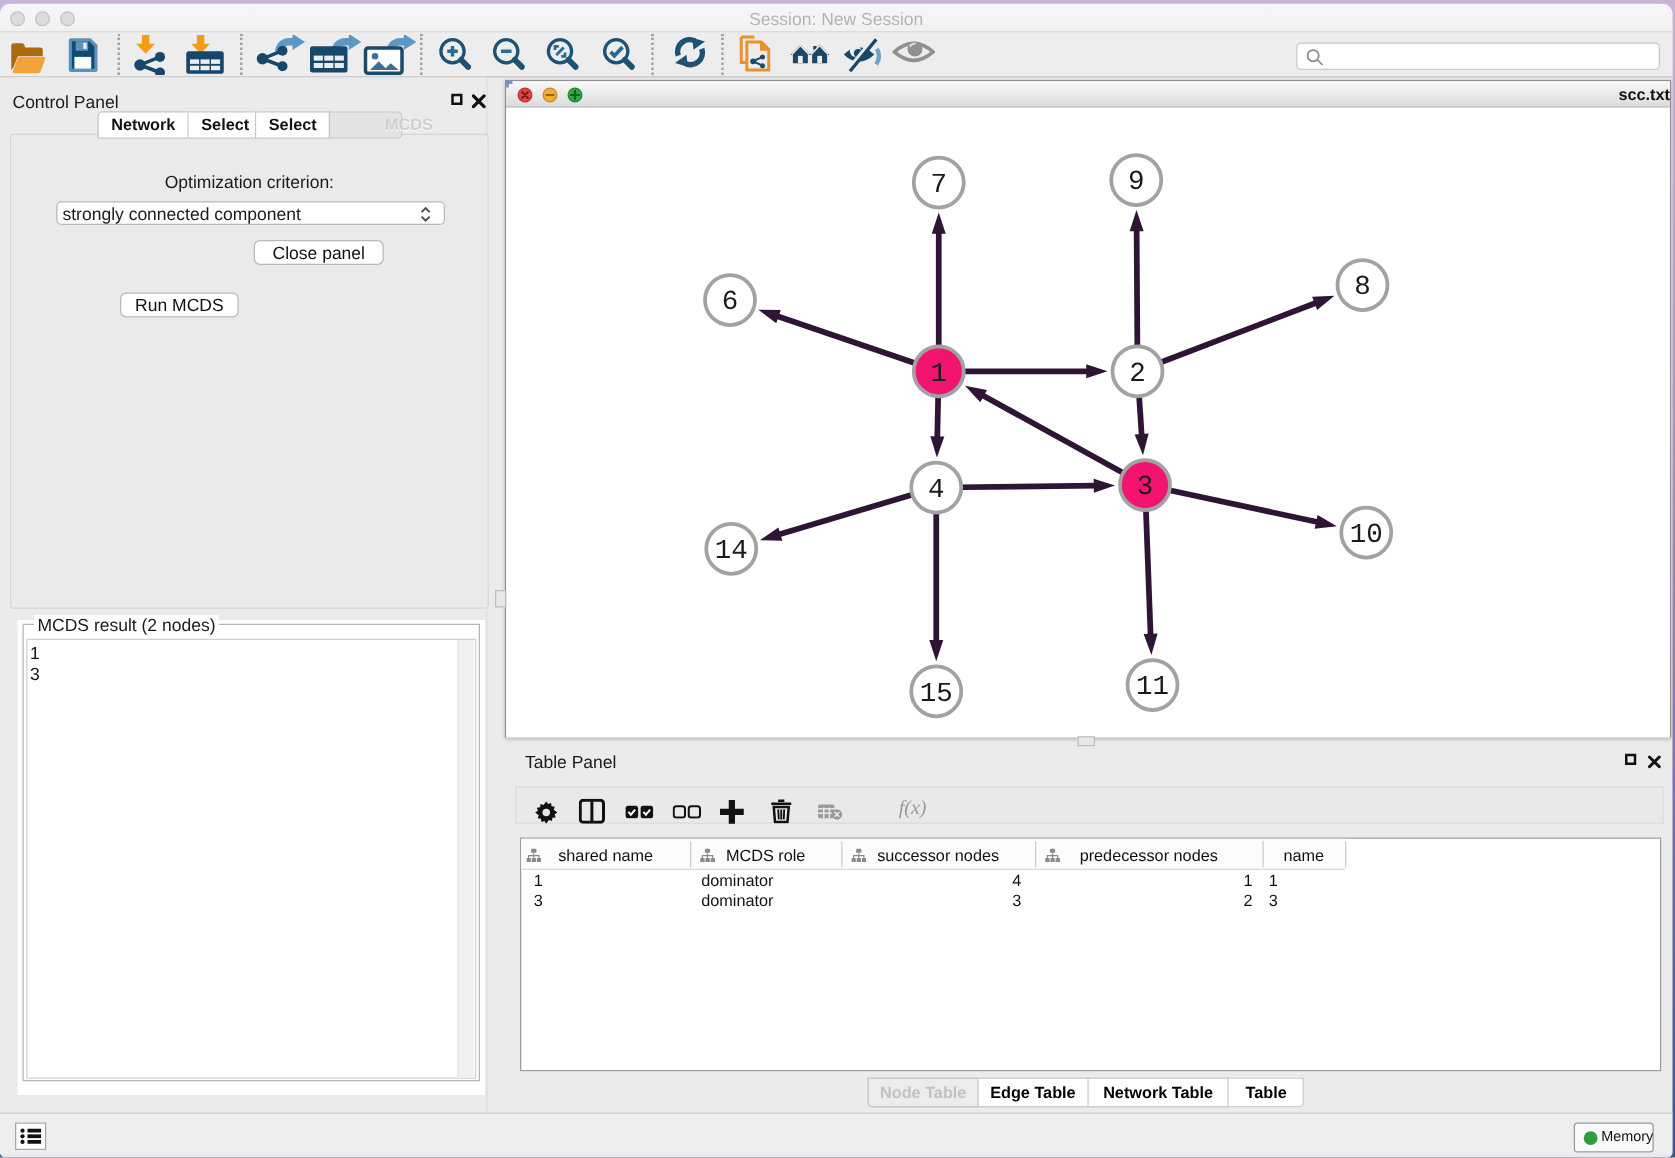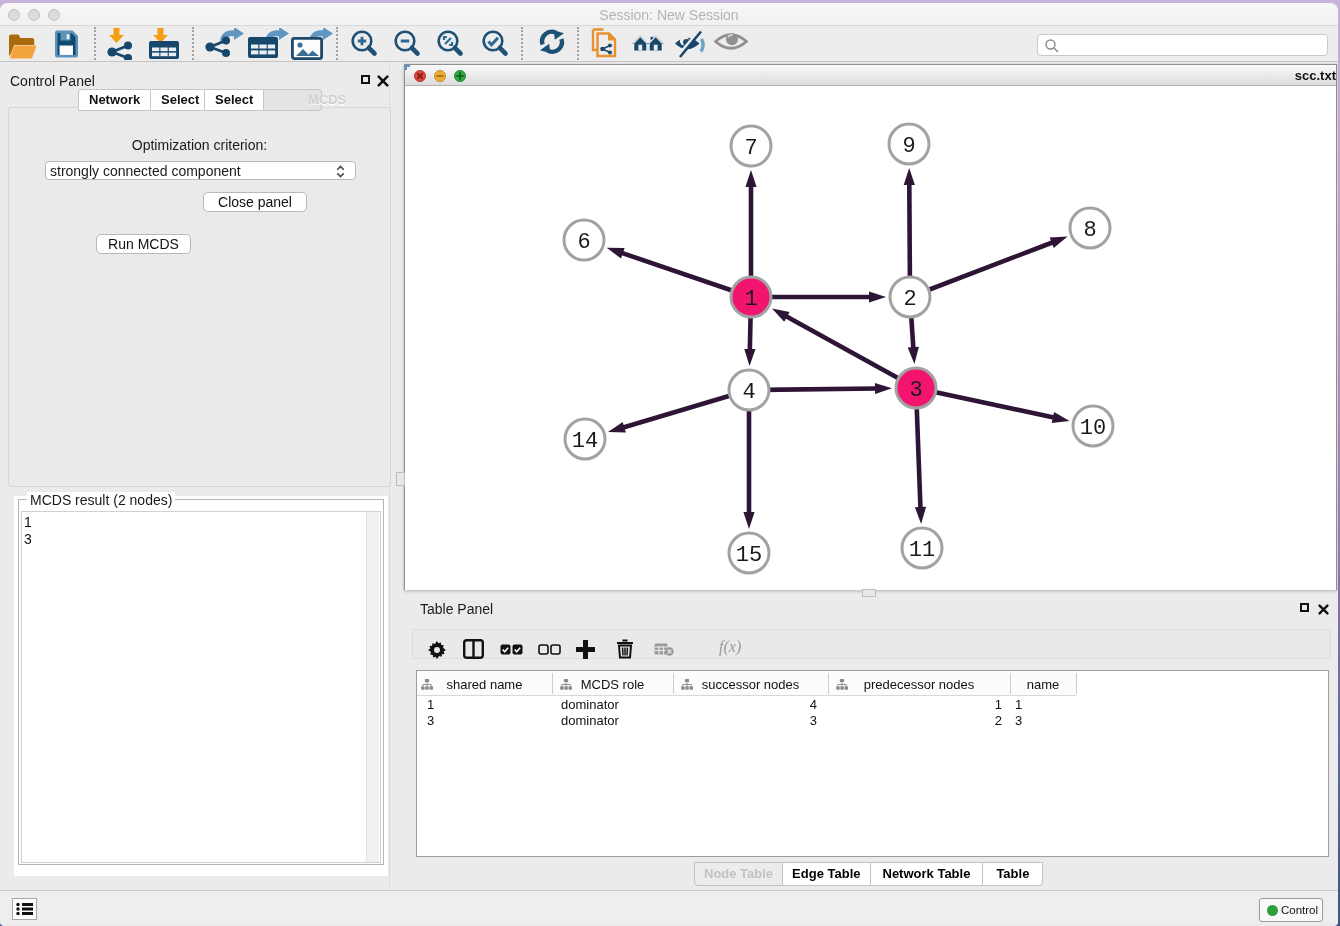--- a/index.html
+++ b/index.html
@@ -465,16 +465,16 @@
         <circle cx="2" cy="2.5" r="1.7" fill="#111"></circle>
           <rect x="6" y="1" width="11" height="3" fill="#111"></rect>
         <circle cx="2" cy="7" r="1.7" fill="#111"></circle>
           <rect x="6" y="5.5" width="11" height="3" fill="#111"></rect>
         <circle cx="2" cy="11.5" r="1.7" fill="#111"></circle>
           <rect x="6" y="10" width="11" height="3" fill="#111"></rect>
       </svg>
     </div>
     <div style="position:absolute; left:1259px; top:7px; width:64px; height:24px; background:#f9f9f9; border:1px solid #9a9a9a; border-radius:3px;">
       <div style="position:absolute;left:7px;top:6px;width:11px;height:11px;border-radius:50%;background:#2d9e3a;"></div>
-      <div style="position:absolute;left:21px;top:5px;font-size:11.5px;color:#111;">Control</div>
+      <div style="position:absolute;left:21px;top:5px;font-size:11.5px;color:#111;">Memory</div>
     </div>
   </div>
 </div>
 
 </body></html>

